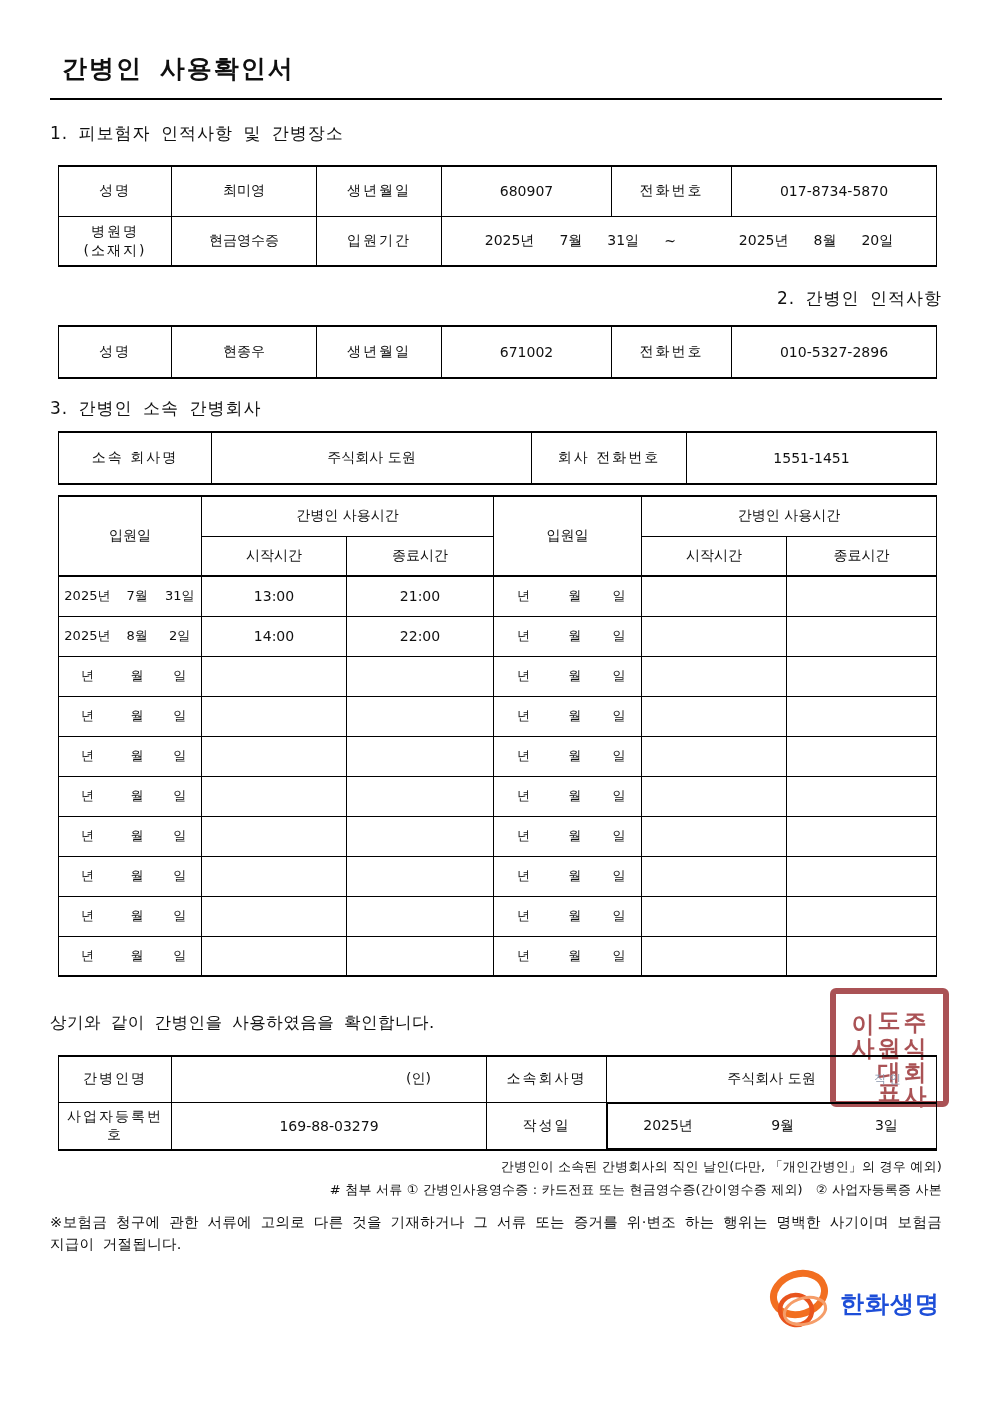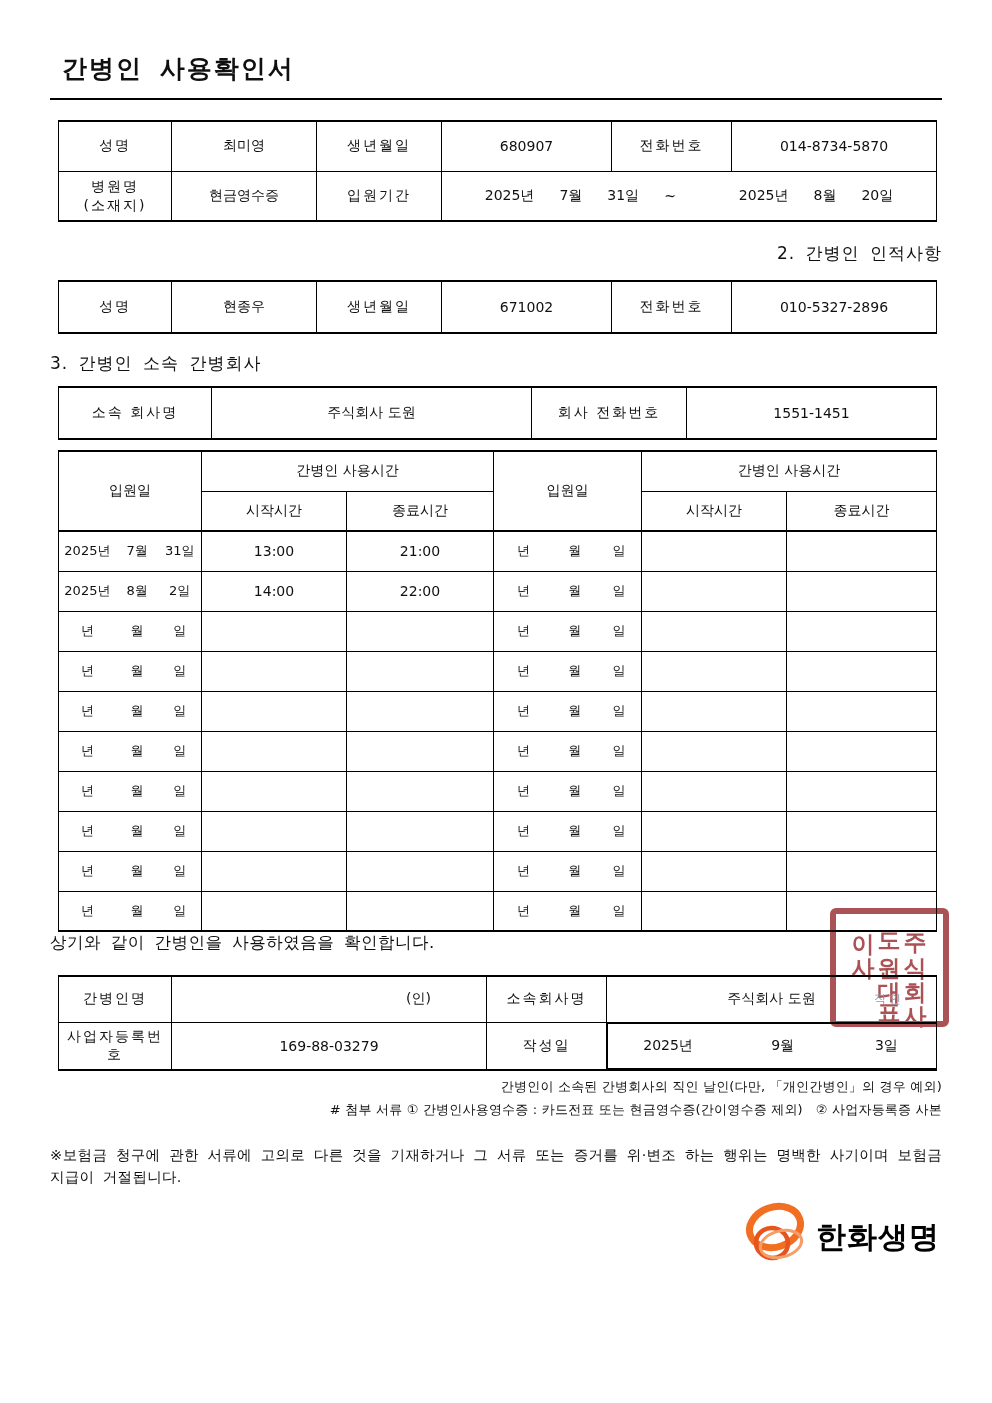--- a/index.html
+++ b/index.html
@@ -52,21 +52,21 @@
   .t4 th { height:40px; }
   .t4 td { height:40px; padding:0; }
   .t4 thead { border-bottom:2px solid #000; }
   .t4 .date-cell { padding:0; }
   .t4 .date-grid { display:grid; grid-template-columns:1.2fr .9fr .9fr; align-items:center; }
   .t4 .date-grid span { text-align:center; font-size:13px; white-space:nowrap; }
   .t4 .time-cell { font-size:14px; }
 
   
   .sign-area { position:relative; }
-  .confirm-text { font-size:16.5px; letter-spacing:.5px; word-spacing:4px; }
+  .confirm-text { margin-top:35px; font-size:16.5px; letter-spacing:.5px; word-spacing:4px; }
   .t5 { margin-top:21px; }
   .t5 td { height:46px; position:relative; }
   .seal-cell { text-align:right; padding-right:55px; }
   .seal-hint { position:absolute; top:50%; right:32px; transform:translateY(-50%);
                font-size:12px; color:#8b97ad; letter-spacing:3px; }
   .date-grid3 { display:grid; grid-template-columns:1.1fr 1fr .9fr; align-items:center; padding:0; }
   .date-grid3 span { text-align:center; }
 
   
   .stamp {
@@ -78,53 +78,54 @@
   }
   .stamp-text {
     writing-mode:vertical-rl; height:102px;
     font-size:23px; line-height:26px; font-weight:bold; letter-spacing:1px;
   }
 
   
   .note { font-size:13px; margin-left:2px; letter-spacing:.2px;text-align:right; }
   .n1 { margin-top:7px; }
   .n2 { margin-top:5px; white-space:pre-wrap; }
-  .warning { margin-top:25px; font-size:14.5px; line-height:1.55;
+  .warning { margin-top:12px; font-size:14.5px; line-height:1.55;
              text-align:justify; word-spacing:3.5px; letter-spacing:.3px; }
 
   
   .logo-row { display:flex; justify-content:flex-end; margin-top:14px; padding-right:2px; }
   .logo { display:flex; align-items:center; gap:8px; }
-  .logo-word { font-size:30px; font-weight:bold; color:#000000; letter-spacing:1px; }
+  .logo-word { font-size:24px; font-weight:bold; color:#1d4ed8; letter-spacing:1px; }
 </style>
 </head>
 <body>
 
 <div class="page">
 
   <h1 class="doc-title">간병인 사용확인서</h1>
   <hr class="title-rule">
 
+  <div class="sec-head sh1">1. 피보험자 인적사항 및 간병장소</div>
   <table class="t1">
     <colgroup>
       <col style="width:113px">
         <col style="width:145px">
         <col style="width:125px">
       <col style="width:170px">
         <col style="width:120px">
         <col style="width:205px">
     </colgroup>
     <tbody>
         <tr>
       <td class="lbl">성명</td>
       <td>최미영</td>
       <td class="lbl">생년월일</td>
       <td>680907</td>
       <td class="lbl">전화번호</td>
-      <td>014-8734-5870</td>
+      <td>017-8734-5870</td>
     </tr>
     <tr>
       <td class="lbl two-line">
         <div>병원명</div>
         <div>(소재지)</div>
       </td>
       <td>현금영수증</td>
       <td class="lbl">입원기간</td>
       <td colspan="3" class="period-cell">
         <div class="period-flex">

